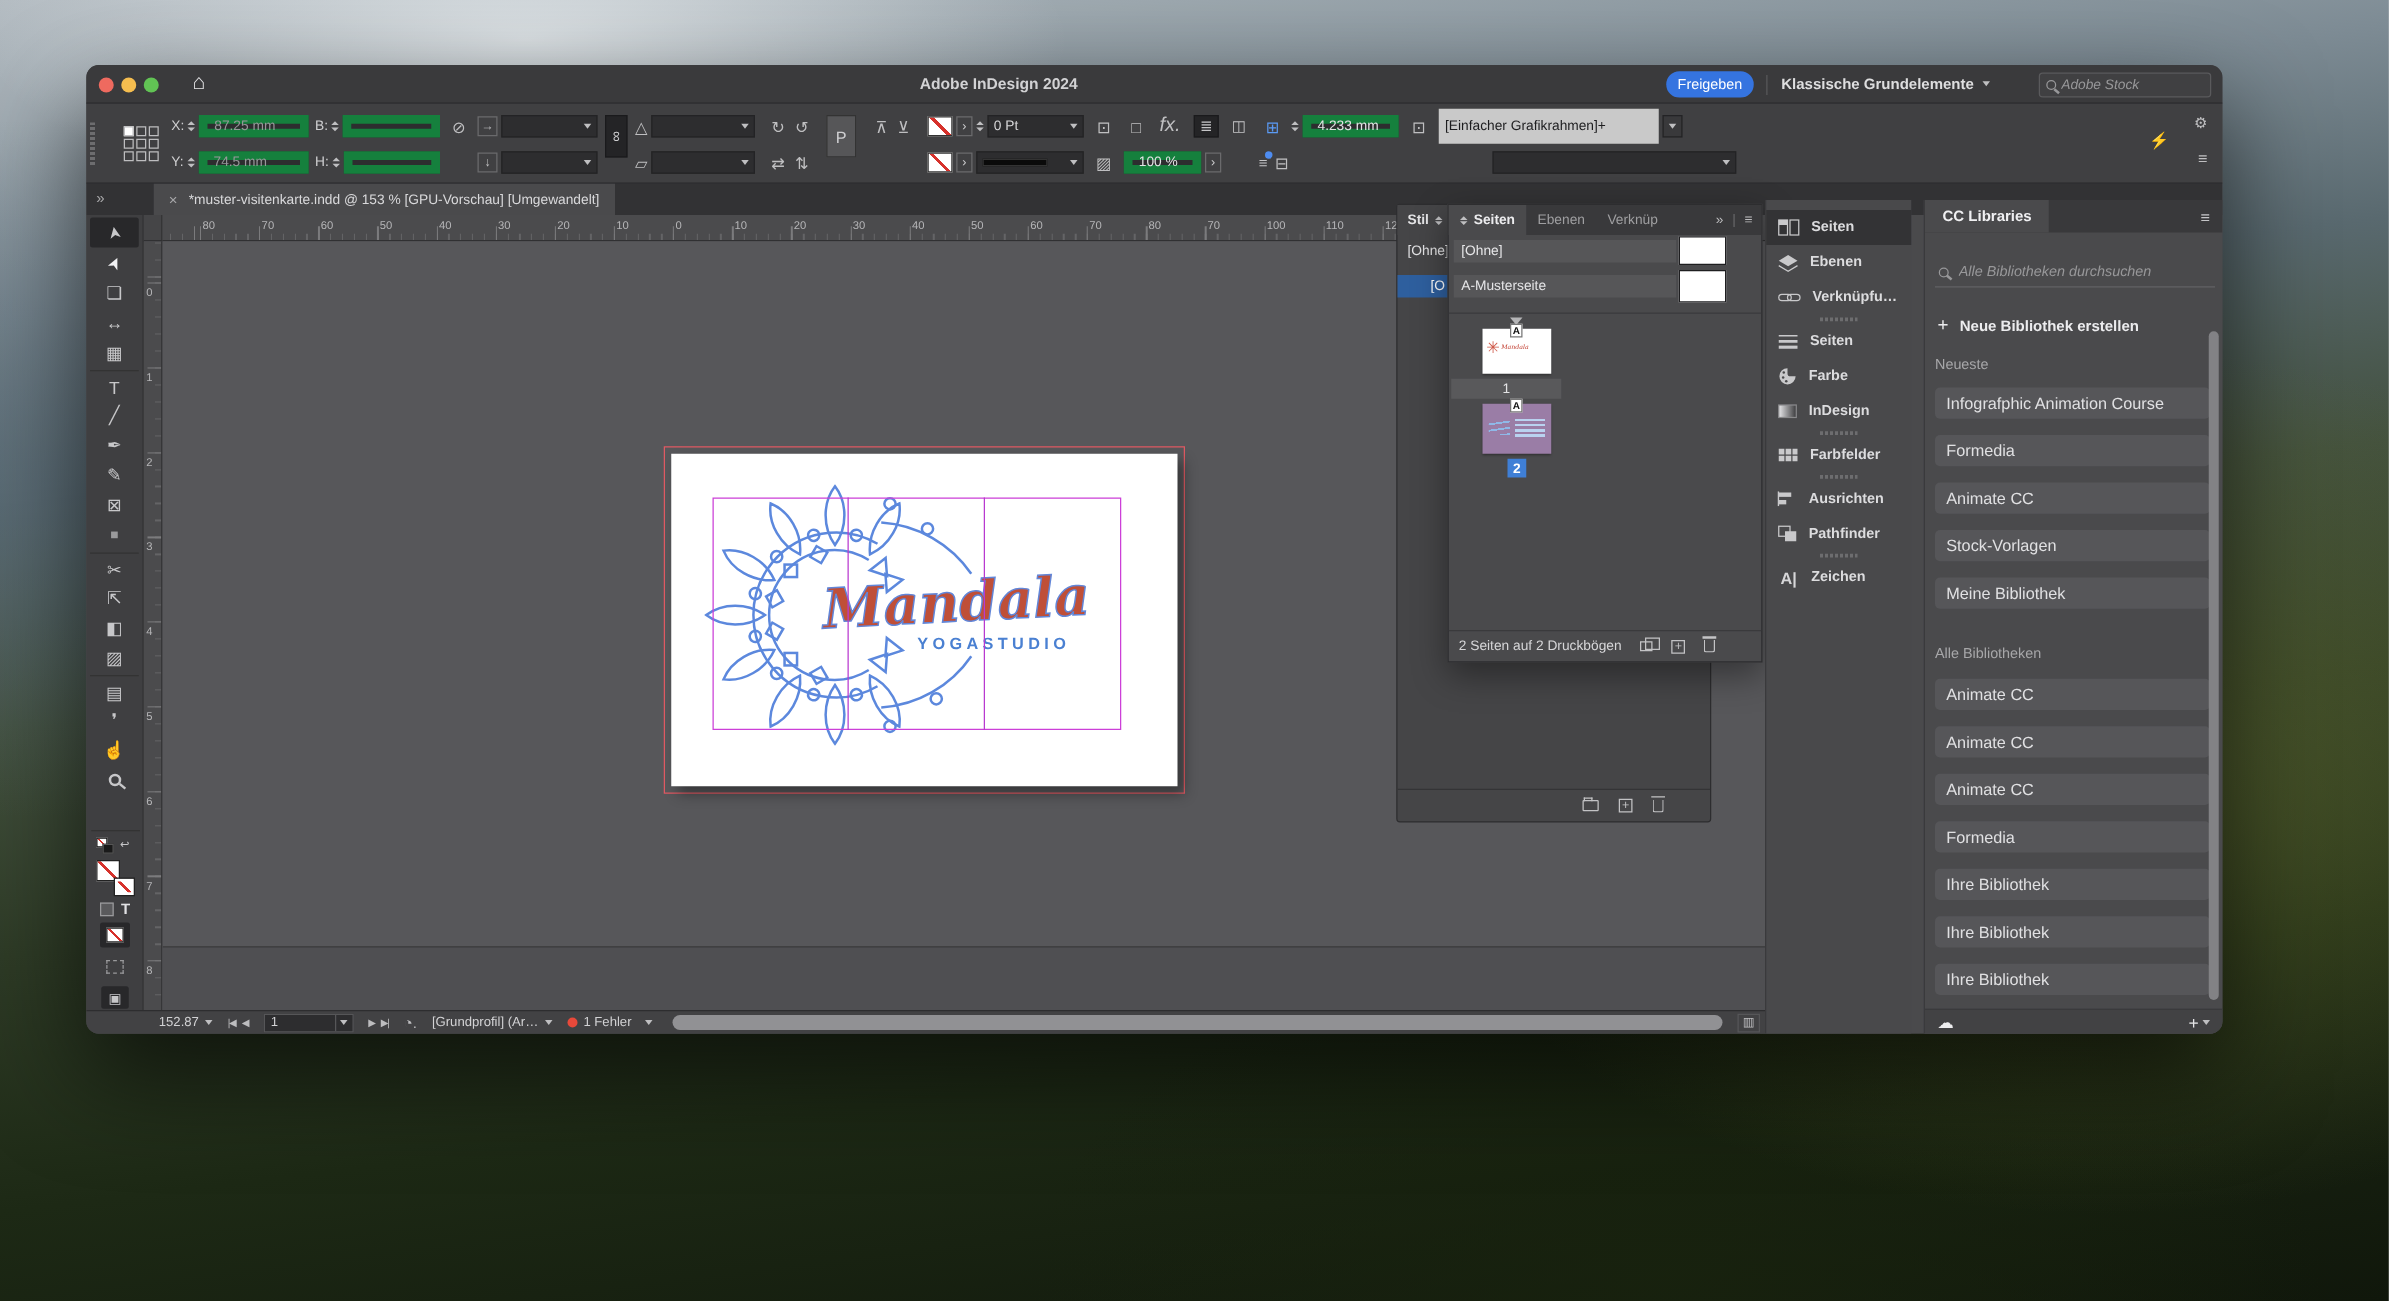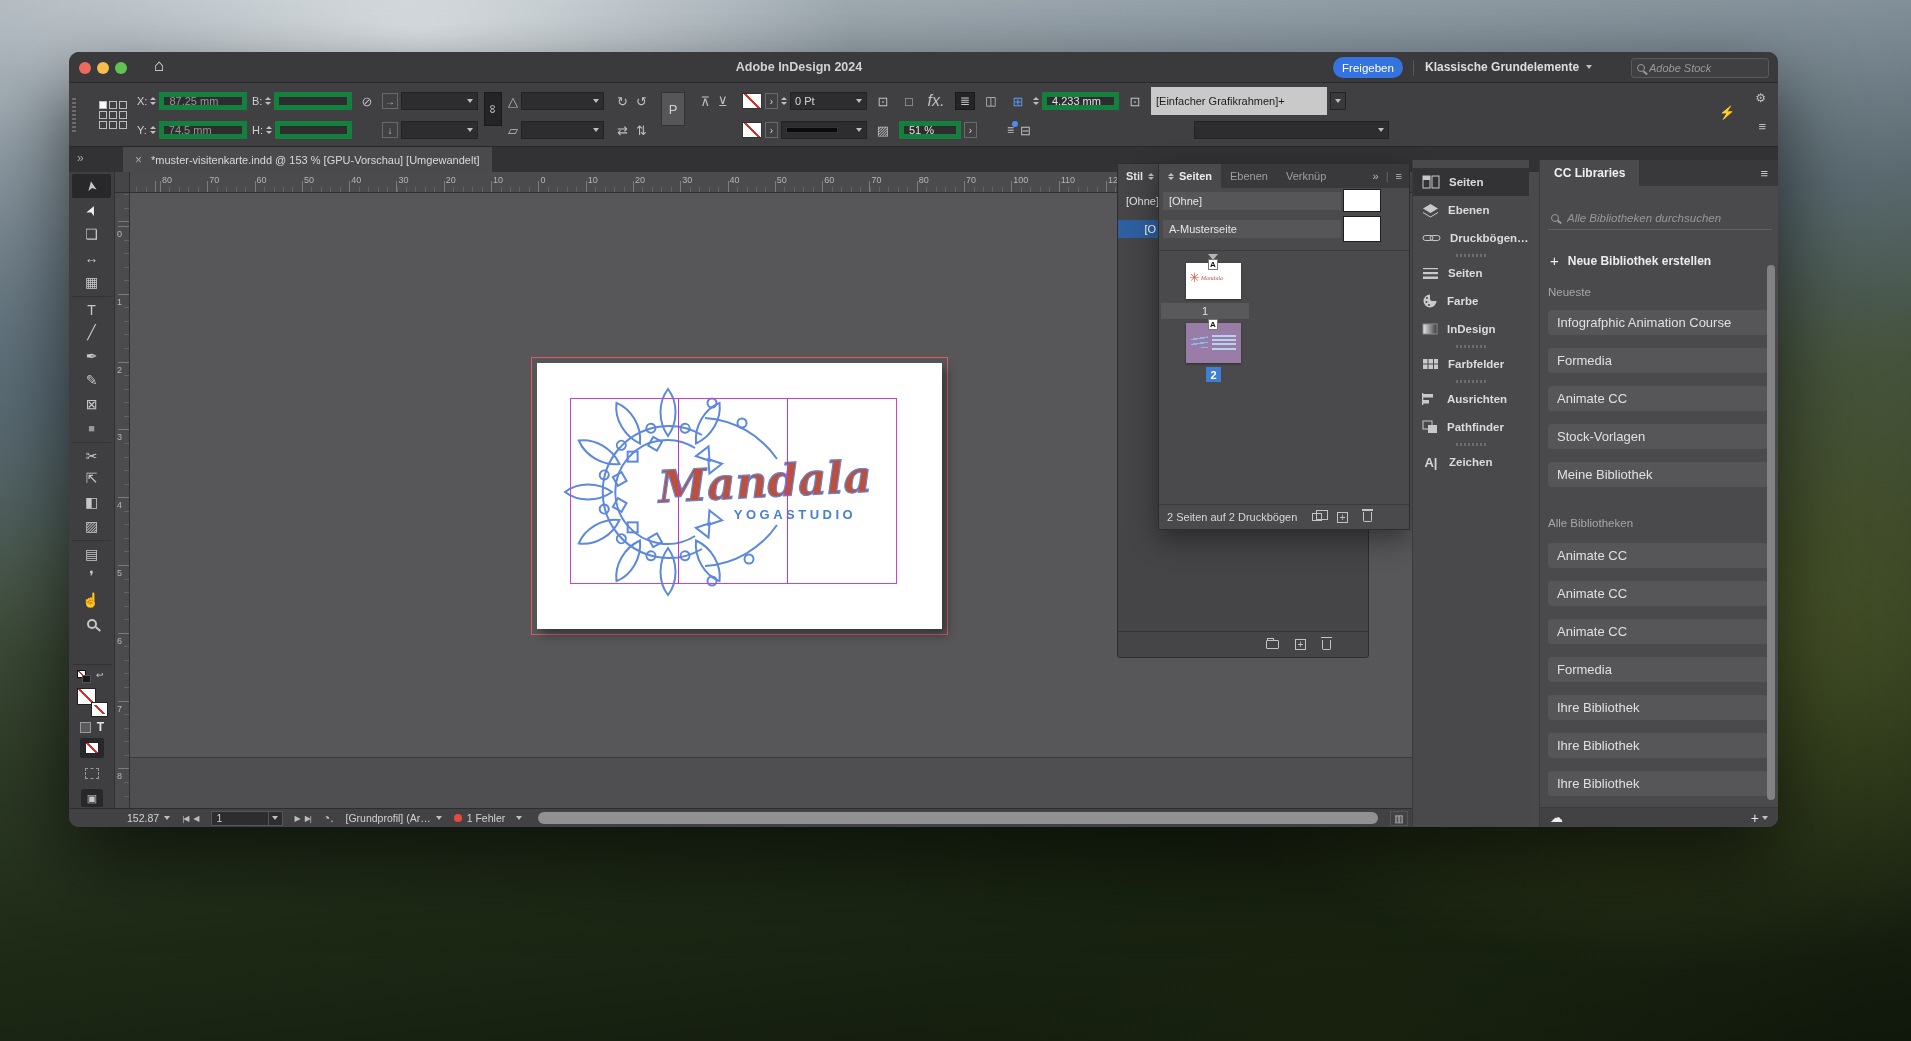--- a/index.html
+++ b/index.html
@@ -51,21 +51,21 @@
   .proxy{position:absolute;left:30px;top:18px;width:28px;height:28px;display:grid;grid-template-columns:repeat(3,1fr);gap:2px}
   .proxy i{border:1px solid #bdbdbf}.proxy i.f{background:#fff}
   .cr{position:absolute;left:68px;height:20px;display:flex;align-items:center;gap:5px;white-space:nowrap}
   .cr1{top:8px}.cr2{top:37px}
   .slot{display:flex;align-items:center;gap:3px;flex:none}
   .s110{width:110px}.s100{width:100px}.s20{width:20px;justify-content:center}.s96{width:96px}
   .s46{width:46px;justify-content:center;gap:8px}.s26{width:26px;justify-content:center}
   .s34{width:34px}.s86{width:86px}.s22{width:22px;justify-content:center}.s24{width:24px;justify-content:center}
   .s50{width:50px;justify-content:center;gap:6px}.s90{width:90px}.s195{width:195px}
   .lbl{color:#cfcfd1}
-  .fld{flex:1;height:18px;background:#2d2d2f;border:5px solid #15803d;display:flex;align-items:center;padding:0 5px;color:#e3e3e5}
+  .fld{flex:1;height:18px;background:#2d2d2f;border:7px solid #15803d;display:flex;align-items:center;padding:0 5px;color:#e3e3e5}
   .fld.grey{color:#97979a}
   .dd{height:18px;background:#2d2d2f;border:1px solid #232325;display:flex;align-items:center;padding:0 4px;gap:4px}
   .dd .caret{margin-left:auto}
   .iconbtn{color:#bfbfc1;font-size:13px;line-height:1}
   .boxic{width:16px;height:16px;border:1px solid #6a6a6c;display:flex;align-items:center;justify-content:center;color:#bfbfc1;font-size:10px;flex:none}
   .darkbox{width:18px;height:34px;background:#242426;border:1px solid #1a1a1c;display:flex;align-items:center;justify-content:center;color:#cfcfd1}
   .pbox{width:24px;height:34px;background:#565658;border:1px solid #333;display:flex;align-items:center;justify-content:center;
         color:#cfcfd1;font-size:13px;transform:translateY(8px)}
   .swnone{width:20px;height:16px;background:#fff;border:1px solid #333;flex:none;
     background-image:linear-gradient(45deg,transparent 44%,#d6312b 44%,#d6312b 56%,transparent 56%)}
@@ -374,21 +374,21 @@
       <span class="slot s86">
           <span class="dd" style="flex:1">
             <span class="linesw"></span>
             <span class="caret"></span>
           </span>
         </span>
       <span class="slot s22">
           <span class="iconbtn">▨</span>
         </span>
       <span class="slot s90">
-          <span class="fld" style="width:62px;flex:none">51 %</span>
+          <span class="fld" style="width:62px;flex:none">100 %</span>
         <span class="gobox">›</span>
         </span>
       <span class="slot s50">
           <span class="fxdot">≡</span>
         <span class="iconbtn">⊟</span>
         </span>
       <span class="slot s20"></span>
       <span class="slot s86"></span>
       <span class="slot s22"></span>
       <span class="slot s195" style="margin-left:2px">
@@ -714,21 +714,21 @@
           <path d="M8.5 1 16 5.5 8.5 10 1 5.5Z" fill="#c9c9cb"></path>
           <path d="M1 9.5 8.5 14 16 9.5" stroke="#c9c9cb" fill="none"></path>
         </svg>
       <span>Ebenen</span>
       </div>
     <div class="ditem">
       <svg width="19" height="10" viewBox="0 0 19 10">
           <rect x="1" y="2.5" width="10" height="5" rx="2.5" fill="none" stroke="#c9c9cb"></rect>
           <rect x="8" y="2.5" width="10" height="5" rx="2.5" fill="none" stroke="#c9c9cb"></rect>
         </svg>
-      <span>Druckbögen…</span>
+      <span>Verknüpfu…</span>
       </div>
     <div class="dsep">
         <i class="hdots"></i>
       </div>
     <div class="ditem">
       <svg width="17" height="12" viewBox="0 0 17 12">
           <rect x="1" y="1" width="15" height="1.2" fill="#c9c9cb"></rect>
           <rect x="1" y="5" width="15" height="2.2" fill="#c9c9cb"></rect>
           <rect x="1" y="9.5" width="15" height="3.2" fill="#c9c9cb"></rect>
         </svg>

